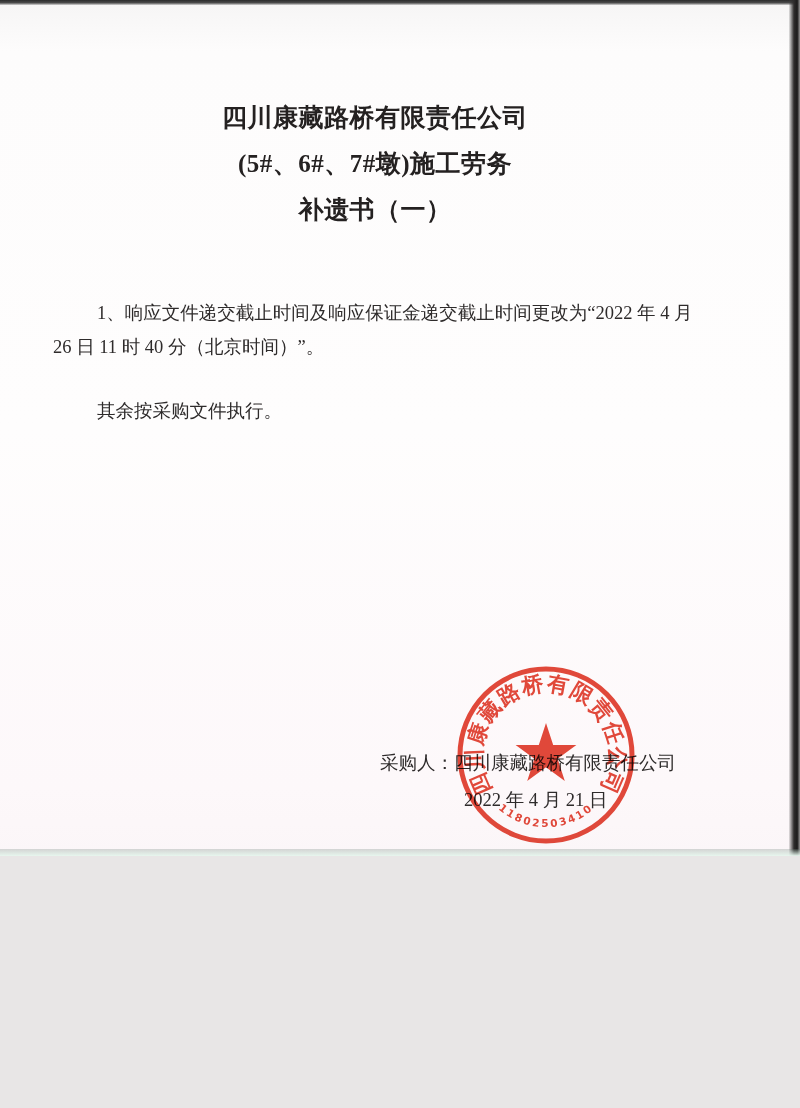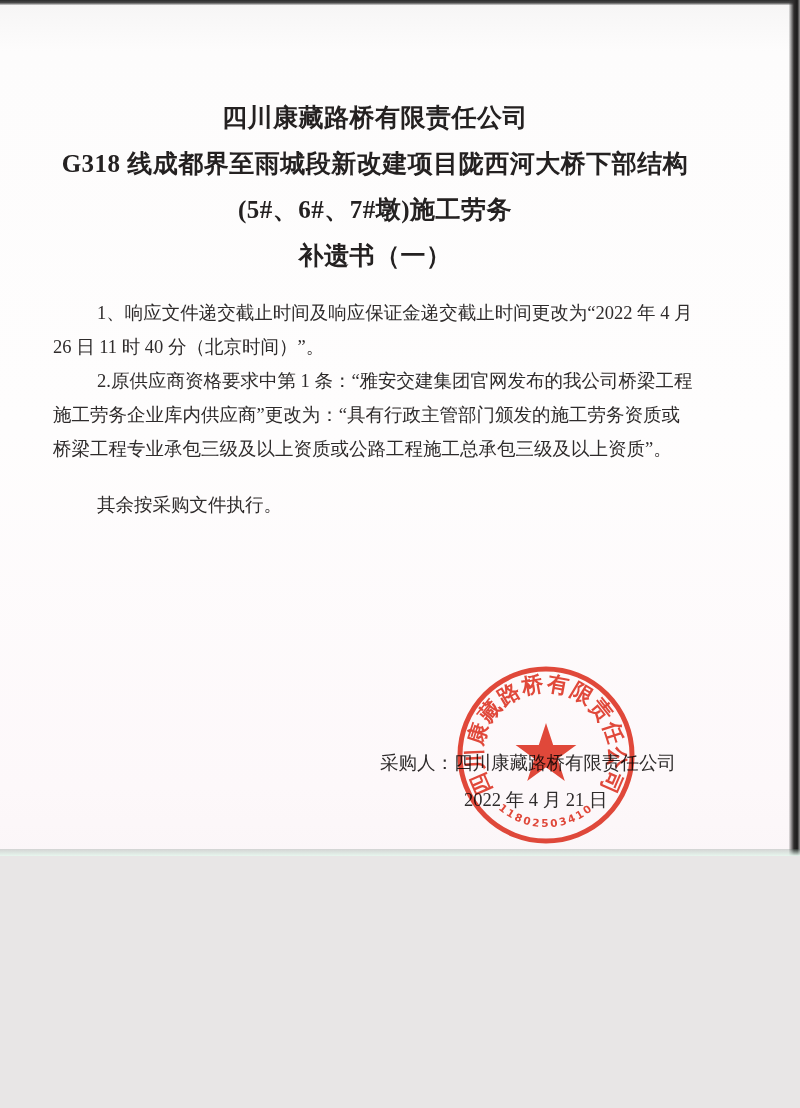--- a/index.html
+++ b/index.html
@@ -32,21 +32,21 @@
     line-height: 46px;
     letter-spacing: 0.5px;
   }
   .body-block {
     position: absolute; left: 53px; top: 296px; width: 690px;
     font-size: 18.5px; line-height: 34px;
     color: #2e2b2b;
   }
   .para { white-space: pre-line; text-indent: 44px; }
   .salutation { text-indent: 0; }
-  .closing { margin-top: 22px; }
+  .closing { margin-top: 30px; }
   .u { text-underline-offset: 4px; }
   .sig-buyer {
     position: absolute; left: 380px; top: 750px;
     font-size: 18.5px; color: #2e2b2b;
   }
   .sig-date {
     position: absolute; left: 464px; top: 787px;
     font-size: 18.5px; color: #2e2b2b; text-align: right;
   }
   .seal {
@@ -67,31 +67,27 @@
 </head>
 <body>
 
 <div class="scan">
   <div class="edge-top"></div>
   <div class="edge-right"></div>
   <div class="edge-bottom"></div>
 
   <div class="title-block">
     <div>四川康藏路桥有限责任公司</div>
-    <div>G318 线成都界至雨城段新改建项目陇西河大桥下部结构</div>
     <div>(5#、6#、7#墩)施工劳务</div>
     <div>补遗书（一）</div>
   </div>
 
   <div class="body-block">
     <div class="para"><span>1、响应文件递交截止时间及响应保证金递交截止时间更改为“</span><span class="u">2022</span><span> 年 </span><span class="u">4</span><span> 月
 </span><span class="u">26</span><span> 日 </span><span class="u">11</span><span> 时 </span><span class="u">40</span><span> 分（北京时间）”。</span></div>
-    <div class="para">2.原供应商资格要求中第 1 条：“雅安交建集团官网发布的我公司桥梁工程
-施工劳务企业库内供应商”更改为：“具有行政主管部门颁发的施工劳务资质或
-桥梁工程专业承包三级及以上资质或公路工程施工总承包三级及以上资质”。</div>
     <div class="para closing">其余按采购文件执行。</div>
   </div>
 
   <div class="sig-buyer">采购人：四川康藏路桥有限责任公司</div>
   <div class="sig-date">2022 年 4 月 21 日</div>
 
   <div class="seal" style="color: rgb(224, 58, 42);">
     <svg viewBox="0 0 184 184" xmlns="http://www.w3.org/2000/svg">
       <circle cx="92" cy="92" r="86" fill="none" stroke="currentColor" stroke-width="5"></circle>
       <path id="sealTopArc" d="M 39.6 128.7 A 64 64 0 1 1 144.4 128.7" fill="none"></path>

